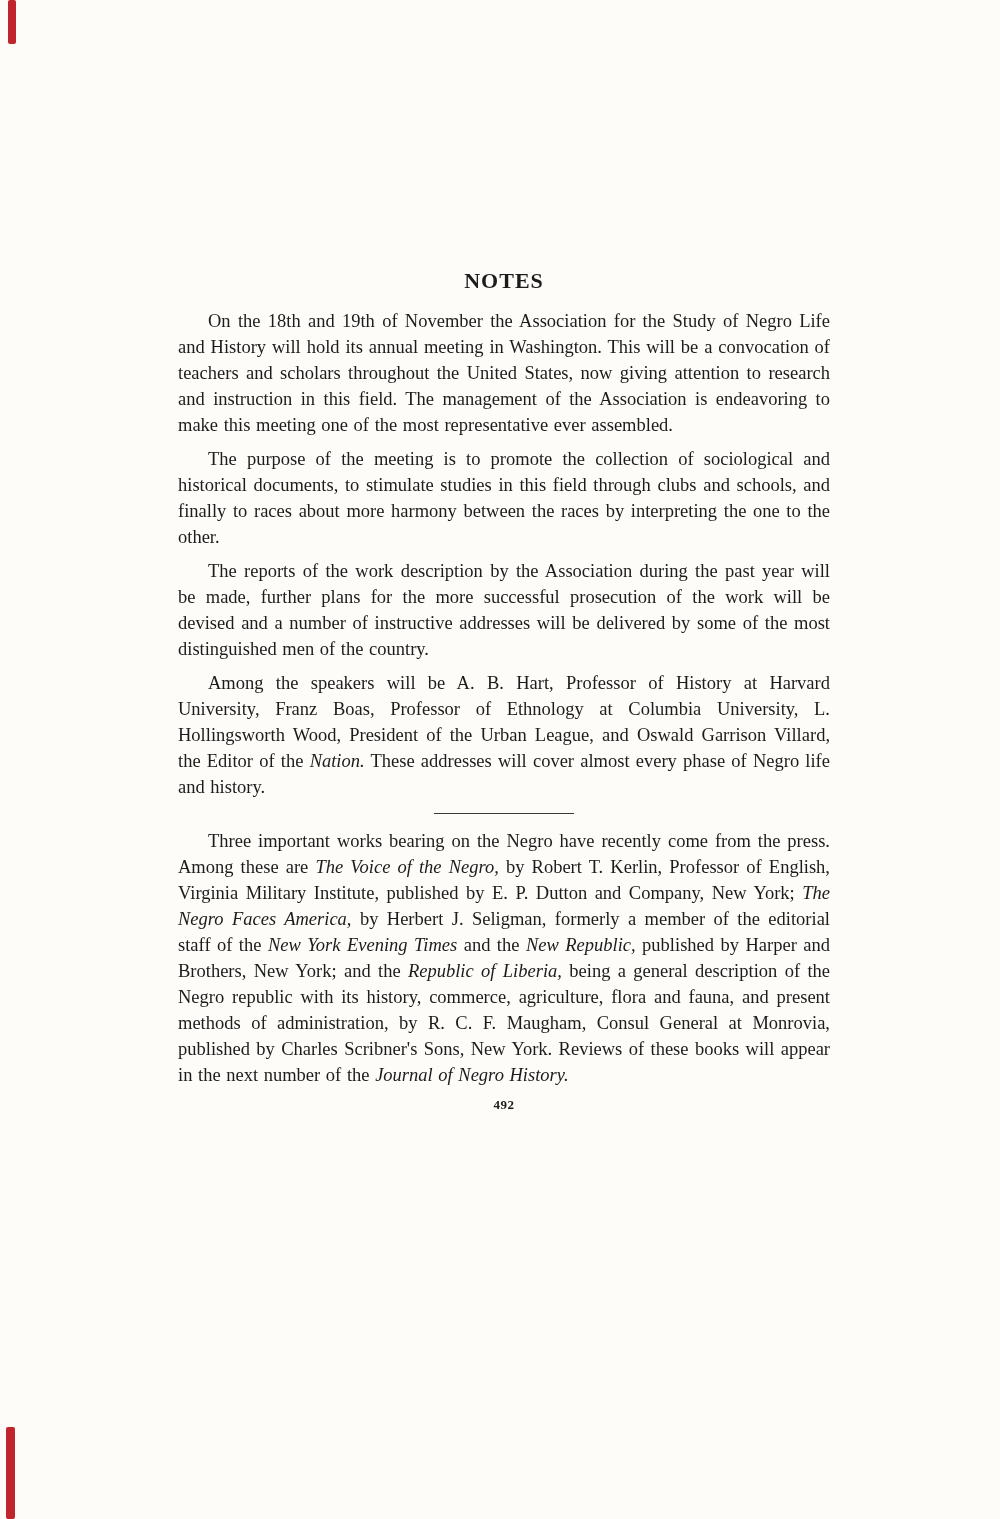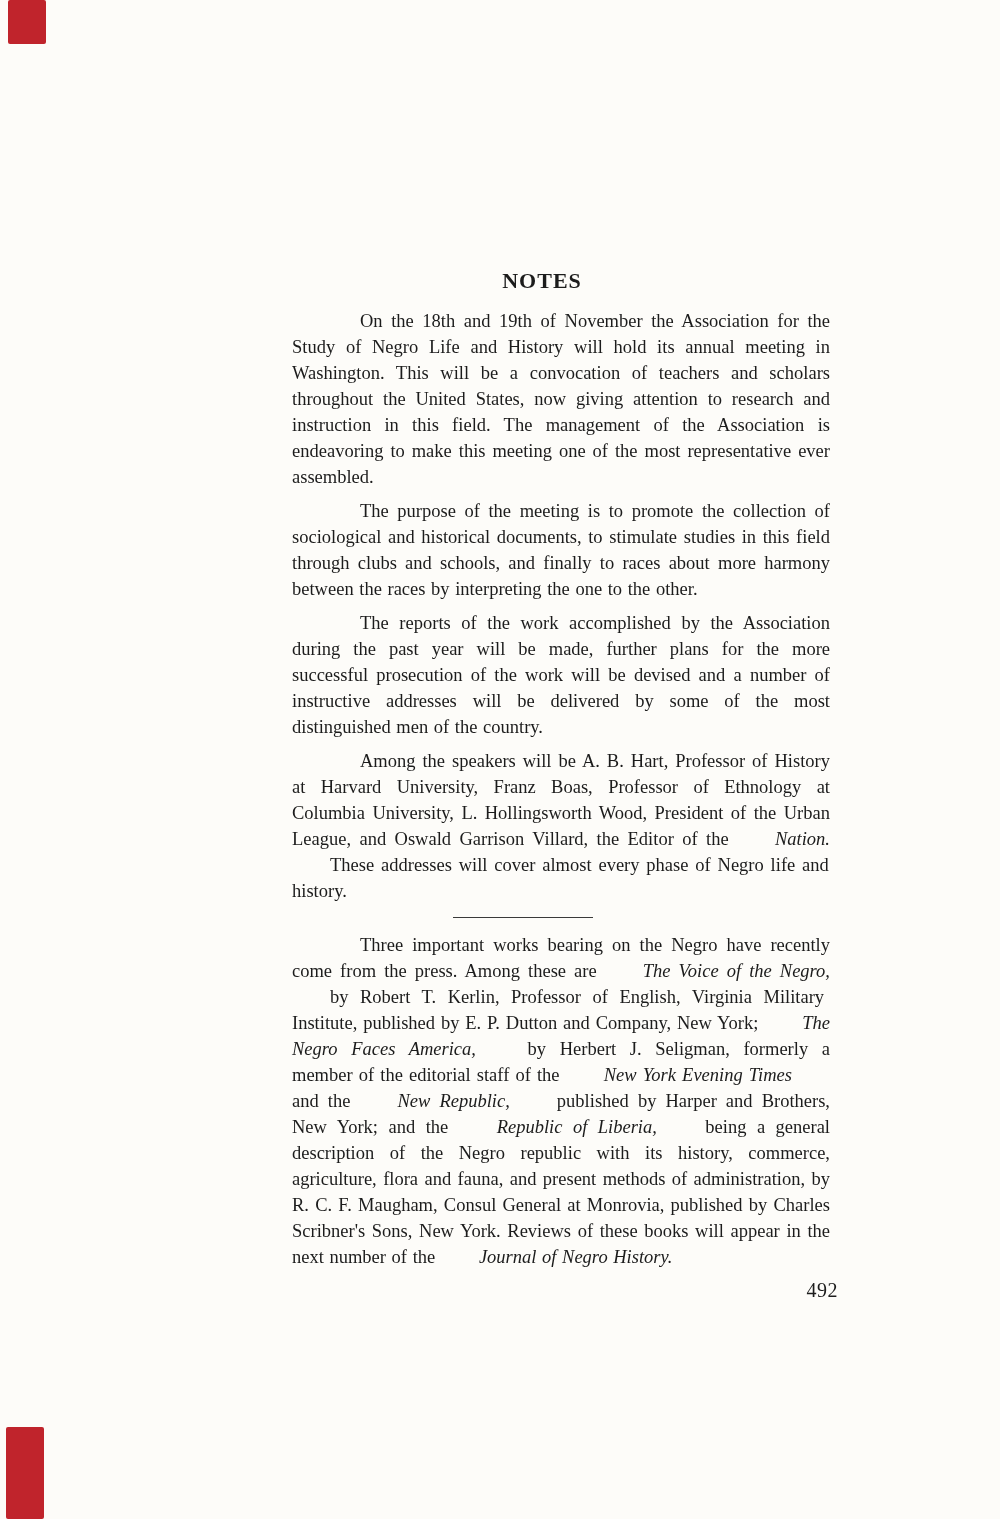--- a/index.html
+++ b/index.html
@@ -1,20 +1,20 @@
 <!DOCTYPE html>
 <html style="--edge-color: #c0242c;"><head>
 <meta charset="utf-8">
 <style>
   :root {
     --edge-color: #c0242c;
     --ink: #1c1c1c;
     --paper: #fdfcf9;
   }
-  * { box-sizing: border-box; padding-left: 38px; }
+  * { box-sizing: border-box; }
   html, body { margin: 0; padding: 0; background: #ffffff; }
   .page {
     position: relative;
     width: 1000px;
     height: 1519px;
     background: var(--paper);
     overflow: hidden;
     font-family: "Liberation Serif", "DejaVu Serif", serif;
     color: var(--ink);
   }
@@ -49,41 +49,41 @@
   .section p.para em {
     font-style: italic;
   }
   hr.divider {
     width: 140px;
     border: none;
     border-top: 1.6px solid #3a3a3a;
     margin: 13px auto 14px auto;
   }
   .page-number {
-    text-align: right;
-    font-size: 20px;
-    font-weight: 400;
+    text-align: center;
+    font-size: 13px;
+    font-weight: 700;
     margin-top: 9px;
     letter-spacing: 0.5px;
   }
 </style>
 </head>
 <body>
 
 <div class="page">
   <div class="edge-artifact top"></div>
   <div class="edge-artifact bottom"></div>
 
   <div class="content">
     <h1 class="title">NOTES</h1>
 
     <div class="section" id="section-0">
         <p class="para"><span>On the 18th and 19th of November the Association for the Study of Negro Life and History will hold its annual meeting in Washington. This will be a convocation of teachers and scholars throughout the United States, now giving attention to research and instruction in this field. The management of the Association is endeavoring to make this meeting one of the most representative ever assembled.</span></p>
         <p class="para"><span>The purpose of the meeting is to promote the collection of sociological and historical documents, to stimulate studies in this field through clubs and schools, and finally to races about more harmony between the races by interpreting the one to the other.</span></p>
-        <p class="para"><span>The reports of the work accomplished by the Association during the past year will be made, further plans for the more successful prosecution of the work will be devised and a number of instructive addresses will be delivered by some of the most distinguished men of the country.</span></p>
+        <p class="para"><span>The reports of the work description by the Association during the past year will be made, further plans for the more successful prosecution of the work will be devised and a number of instructive addresses will be delivered by some of the most distinguished men of the country.</span></p>
         <p class="para"><span>Among the speakers will be A. B. Hart, Professor of History at Harvard University, Franz Boas, Professor of Ethnology at Columbia University, L. Hollingsworth Wood, President of the Urban League, and Oswald Garrison Villard, the Editor of the </span><em>Nation.</em><span> These addresses will cover almost every phase of Negro life and history.</span></p>
       </div>
 
     <hr class="divider">
 
     <div class="section" id="section-1">
         <p class="para"><span>Three important works bearing on the Negro have recently come from the press. Among these are </span><em>The Voice of the Negro,</em><span> by Robert T. Kerlin, Professor of English, Virginia Military Institute, published by E. P. Dutton and Company, New York; </span><em>The Negro Faces America,</em><span> by Herbert J. Seligman, formerly a member of the editorial staff of the </span><em>New York Evening Times</em><span> and the </span><em>New Republic,</em><span> published by Harper and Brothers, New York; and the </span><em>Republic of Liberia,</em><span> being a general description of the Negro republic with its history, commerce, agriculture, flora and fauna, and present methods of administration, by R. C. F. Maugham, Consul General at Monrovia, published by Charles Scribner's Sons, New York. Reviews of these books will appear in the next number of the </span><em>Journal of Negro History.</em></p>
       </div>
 
     <div class="page-number">492</div>

